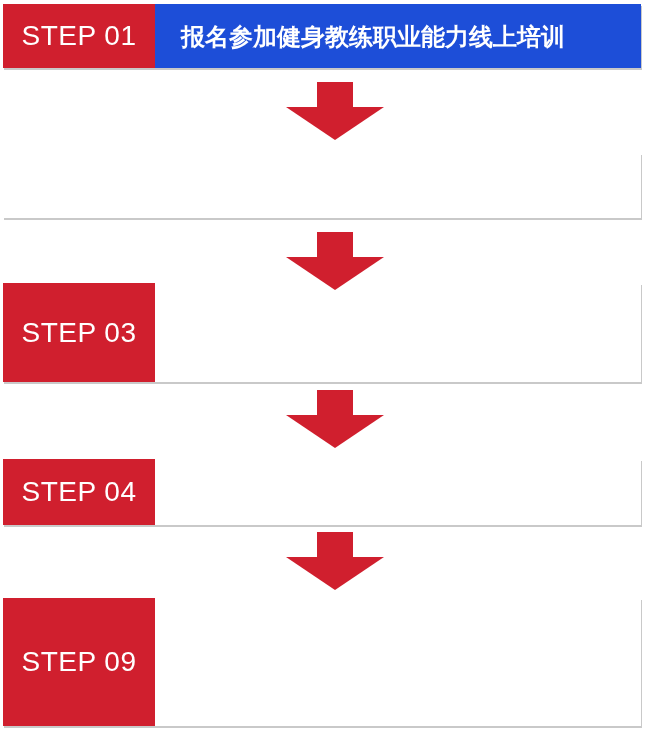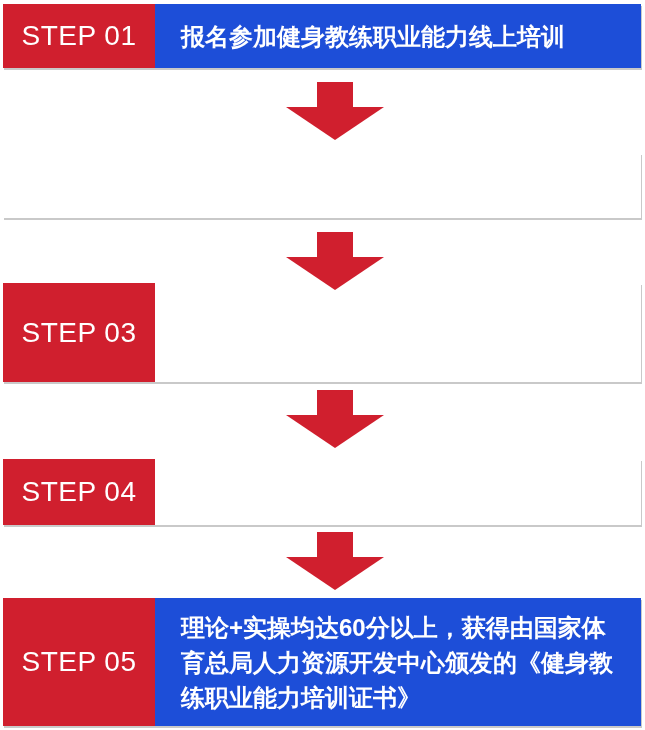--- a/index.html
+++ b/index.html
@@ -112,17 +112,16 @@
   <div class="bar b4">
     <div class="badge">STEP 04</div>
   </div>
 
   <div class="arrow a4">
     <div class="stem"></div>
     <div class="head"></div>
   </div>
 
   <div class="bar b5">
-    <div class="badge">STEP 05</div>
-    <div class="desc">理论+实操均达60分以上，获得由国家体育总局人力资源开发中心颁发的《健身教练职业能力培训证书》</div>
+    <div class="badge">STEP 09</div>
   </div>
 
 </div>
 
 </body></html>

